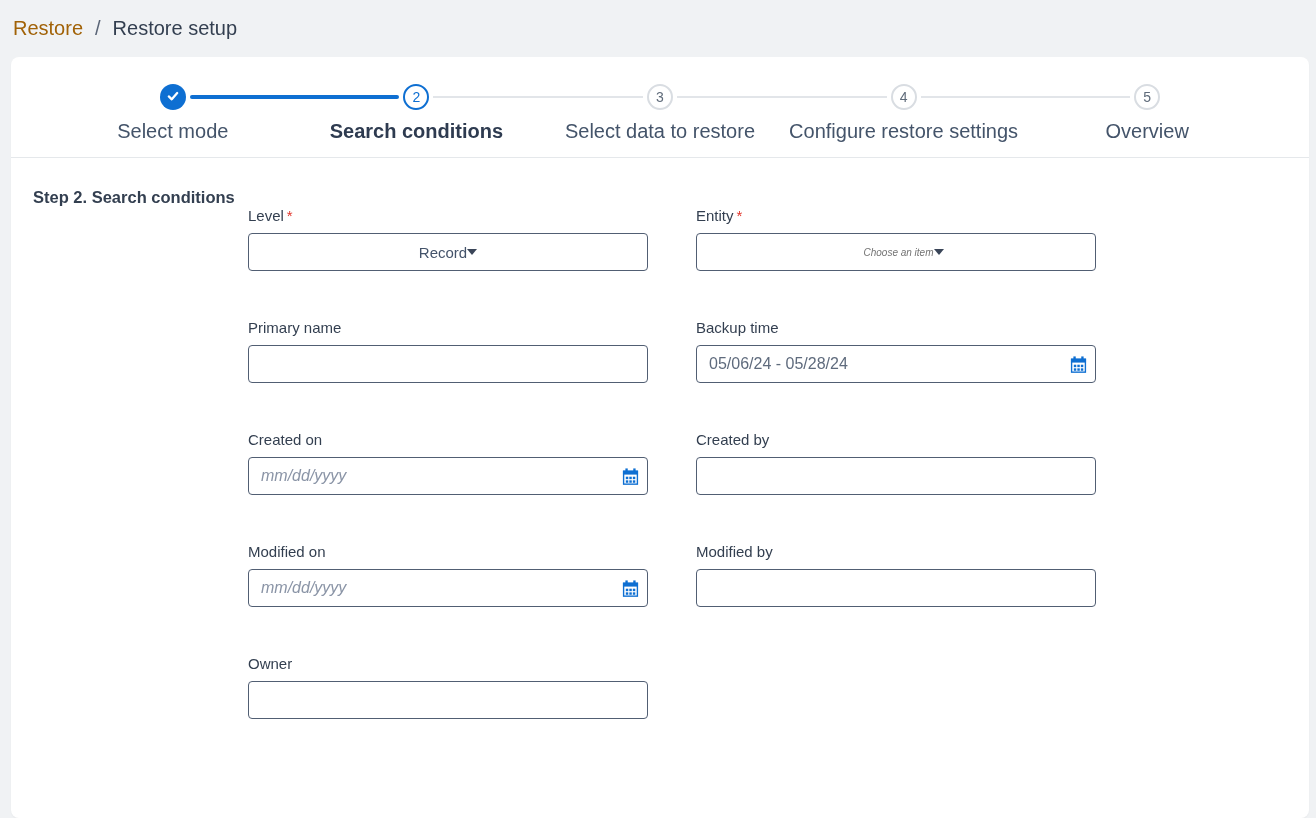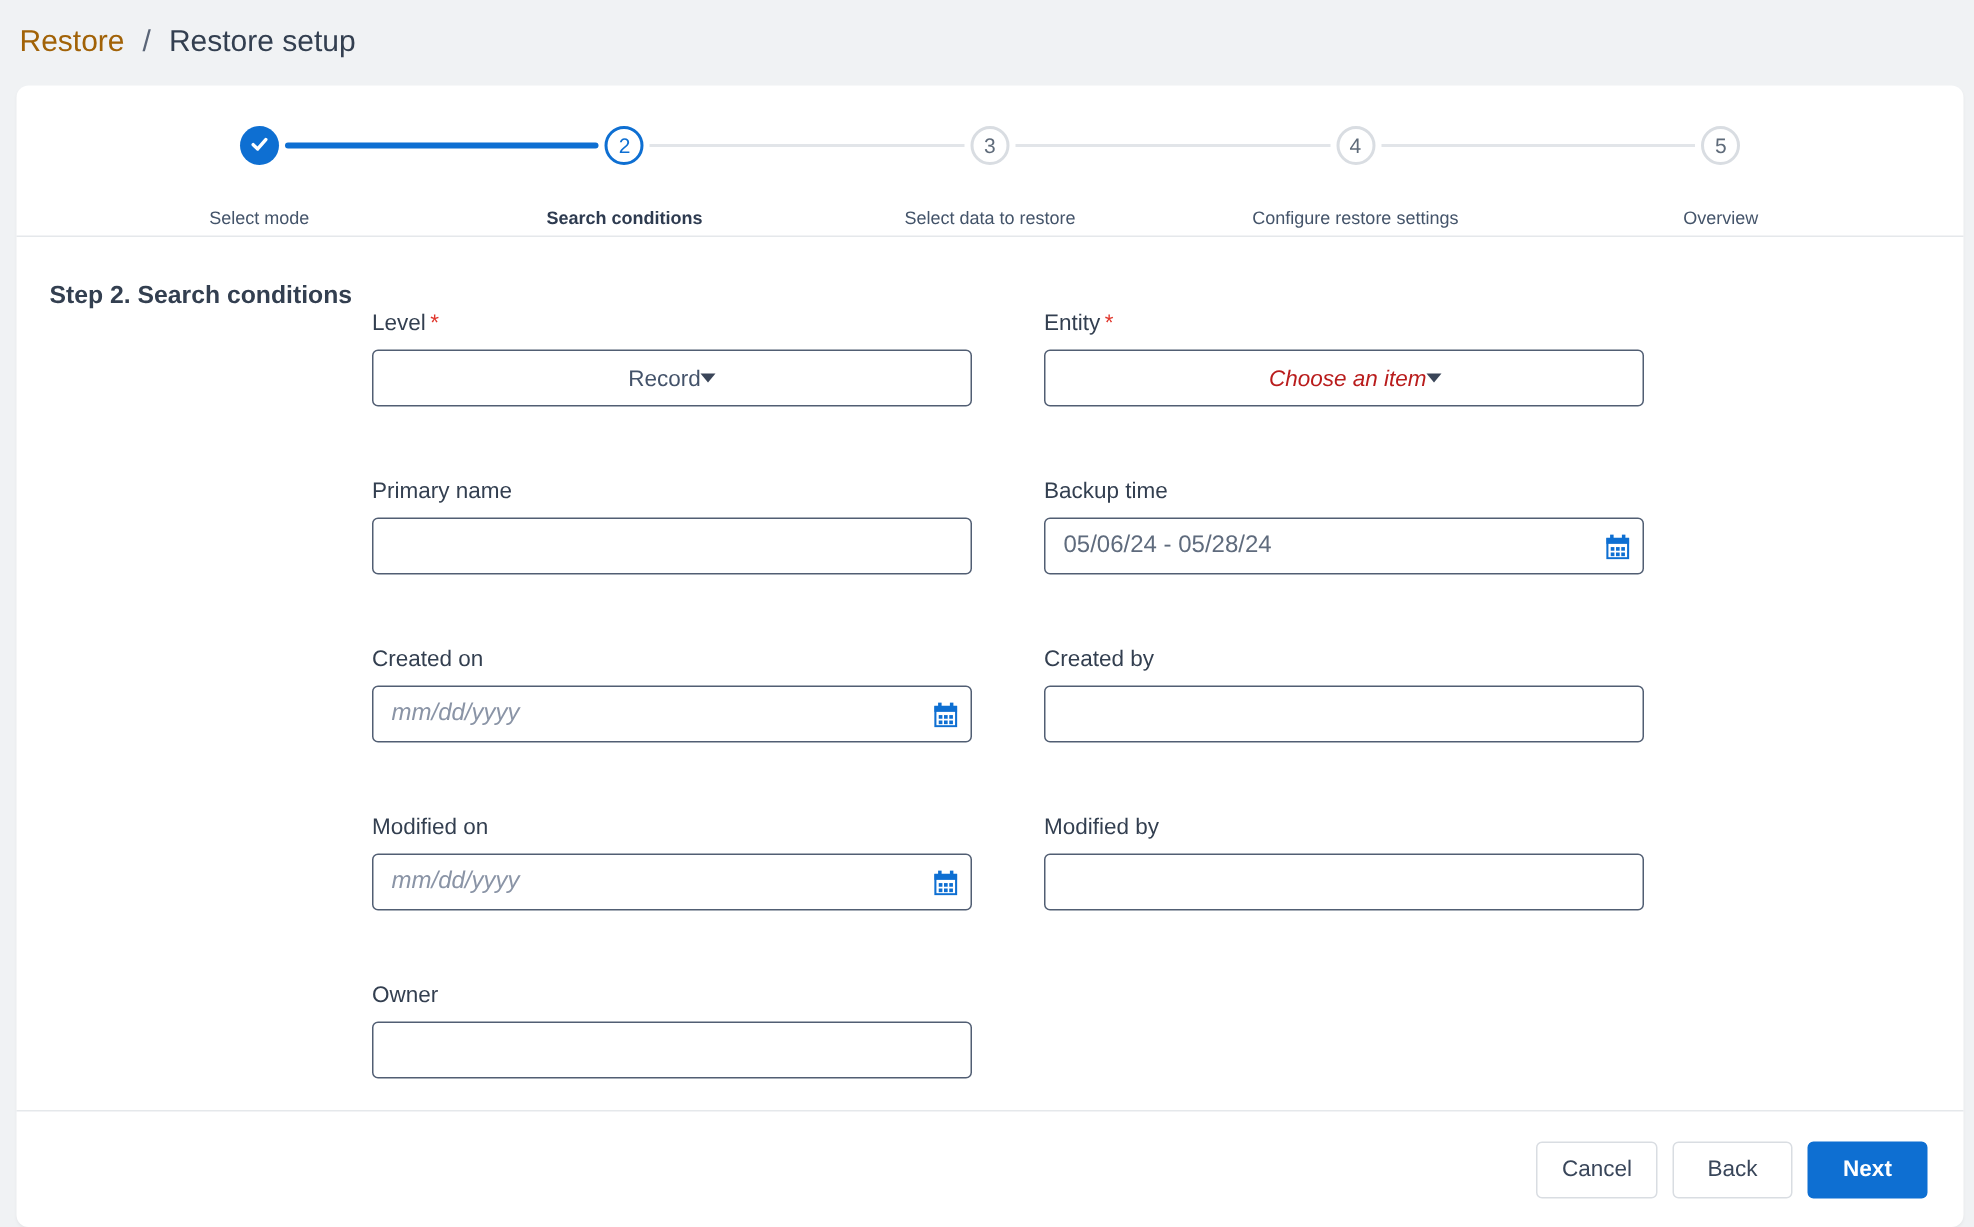--- a/index.html
+++ b/index.html
@@ -63,22 +63,22 @@
     border-radius:50%;
     display:flex; align-items:center; justify-content:center;
     background:#fff;
     font-size:14px;
     z-index:1;
   }
   .step.completed .circle { background:#0e6fd2; }
   .step.current  .circle { border:2px solid #0e6fd2; color:#0e6fd2; }
   .step.upcoming .circle { border:2px solid #d9dde2; color:#5f6b7a; }
   .step-label {
-    margin-top:28px;
-    font-size:12px;
+    margin-top:10px;
+    font-size:20px;
     color:#44546a;
   }
   .step.current .step-label { font-weight:bold; color:#2e3b50; }
 
   
   .content {
     flex:1;
     padding:30px 22px 0 22px;
   }
   .content h2 {
@@ -119,21 +119,21 @@
     background:transparent;
   }
   .box input::placeholder { color:#8a94a6; font-style:italic; opacity:1; }
   .box.date input { padding-right:6px; color:#5f6b7d; }
   .box.select {
     justify-content:center;
     padding:0 14px;
     cursor:pointer;
   }
   .select-value { font-size:15px; color:#44536a; }
-  .select-placeholder { font-size:15px; color:#b91c1c; font-style:italic;margin-left:15px; }
+  .select-placeholder { font-size:10px; color:#737373; font-style:italic;margin-left:15px; }
   .caret {
     width:0; height:0;
     border-left:5px solid transparent;
     border-right:5px solid transparent;
     border-top:6px solid #3a4558;
   }
   .cal-btn {
     width:34px; height:100%;
     display:flex; align-items:center; justify-content:center;
     cursor:pointer; flex-shrink:0;
@@ -324,19 +324,14 @@
         <div class="field-label">Owner</div>
         <div class="box">
           <input type="text" value="" style="">
         </div>
       </div>
 
       <div></div>
     </div>
   </div>
 
-  <div class="footer">
-    <button class="btn secondary">Cancel</button>
-    <button class="btn secondary">Back</button>
-    <button class="btn primary">Next</button>
-  </div>
 
 </div>
 
 </body></html>

